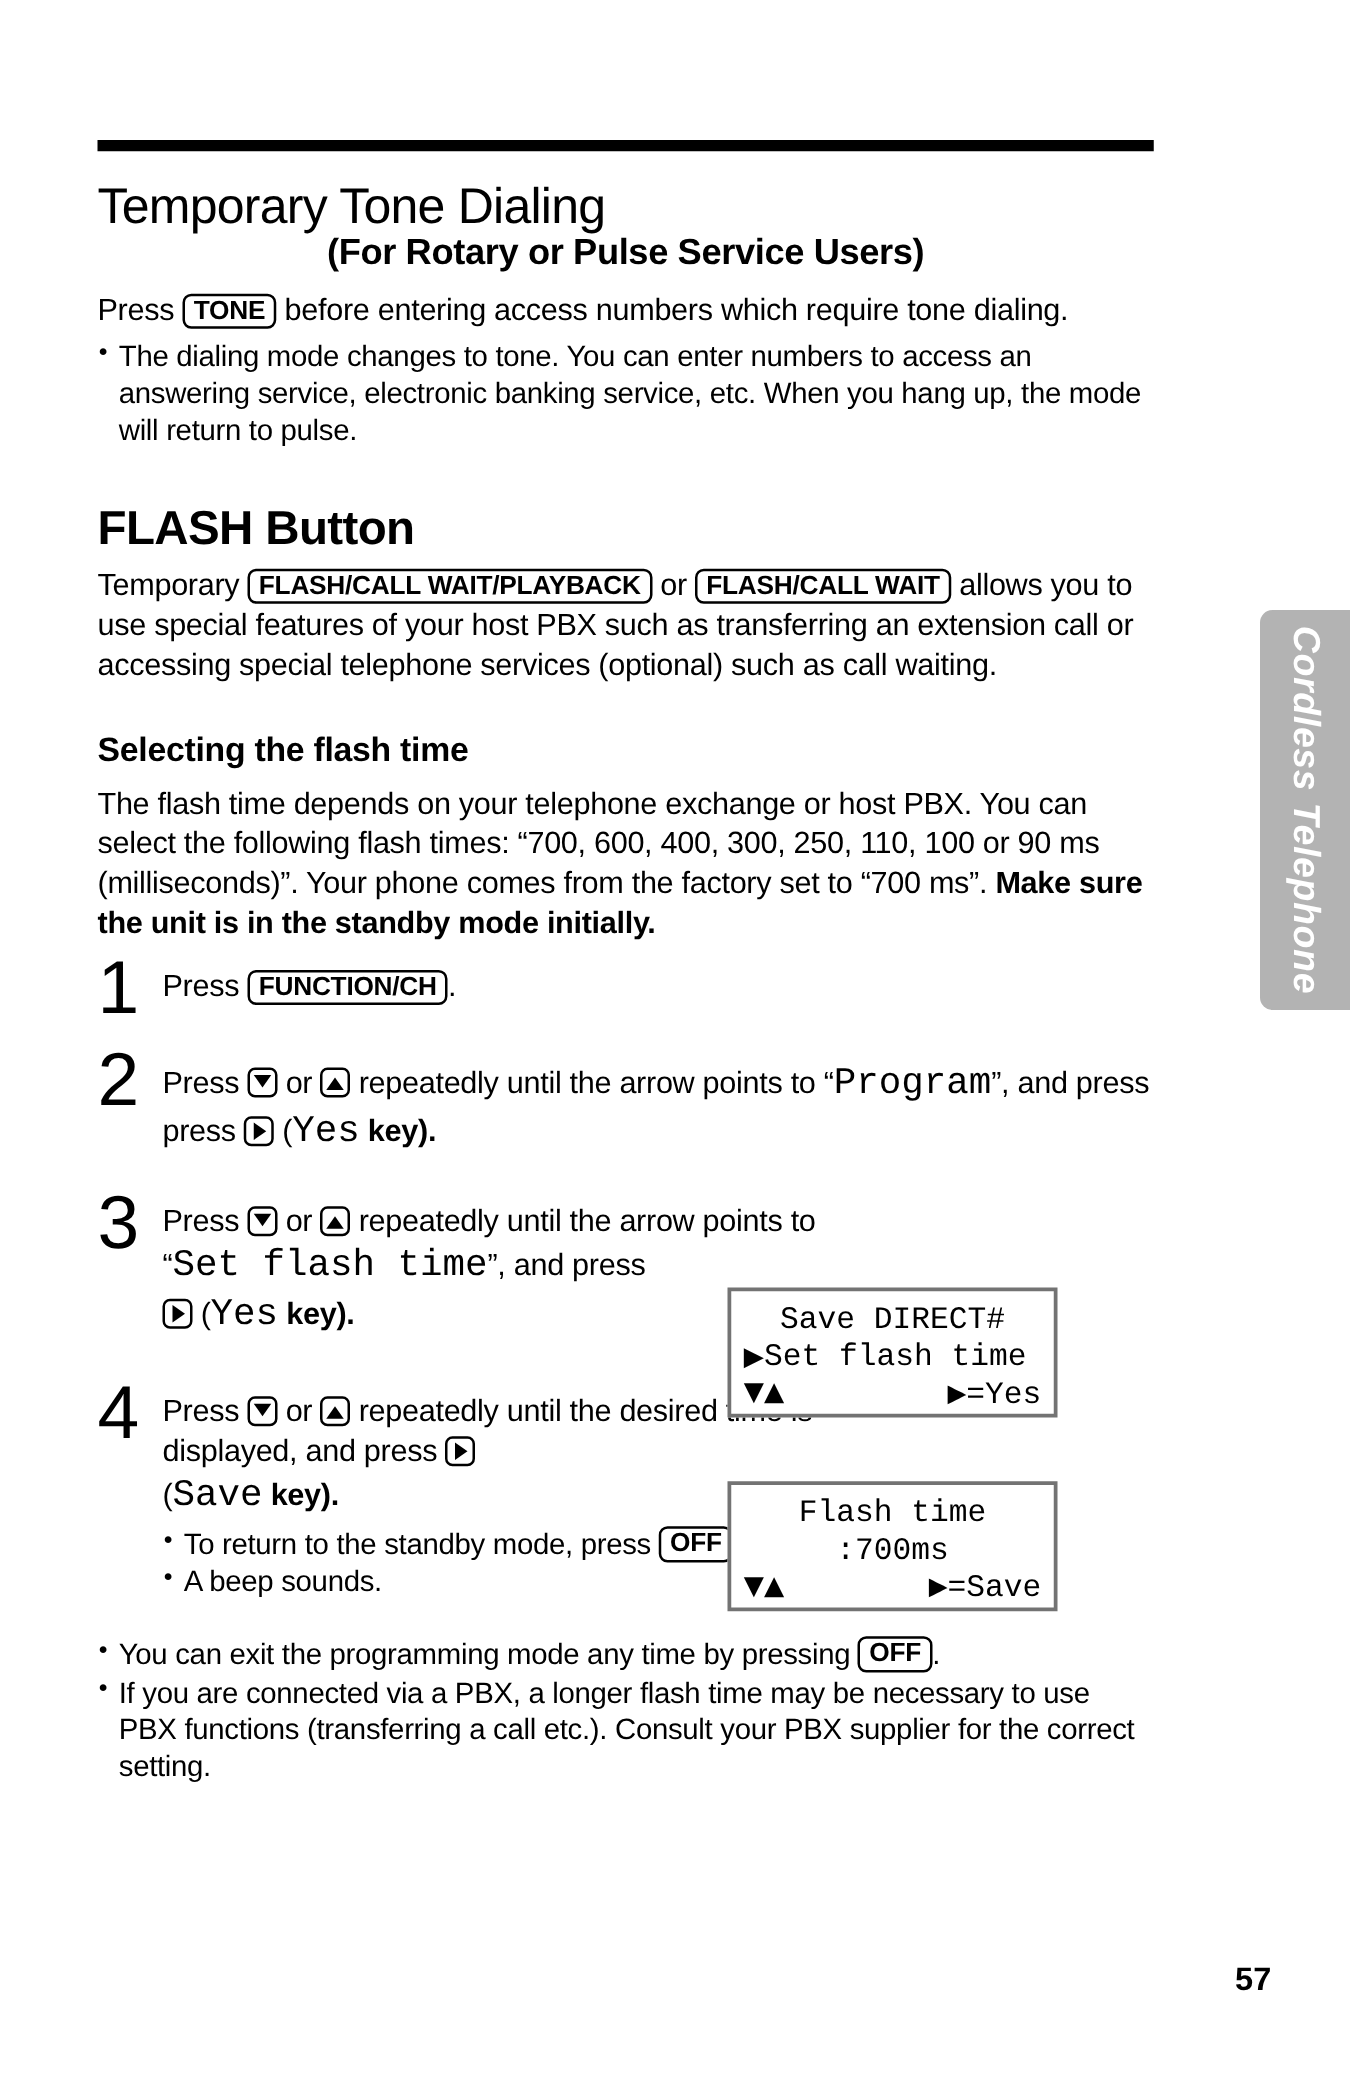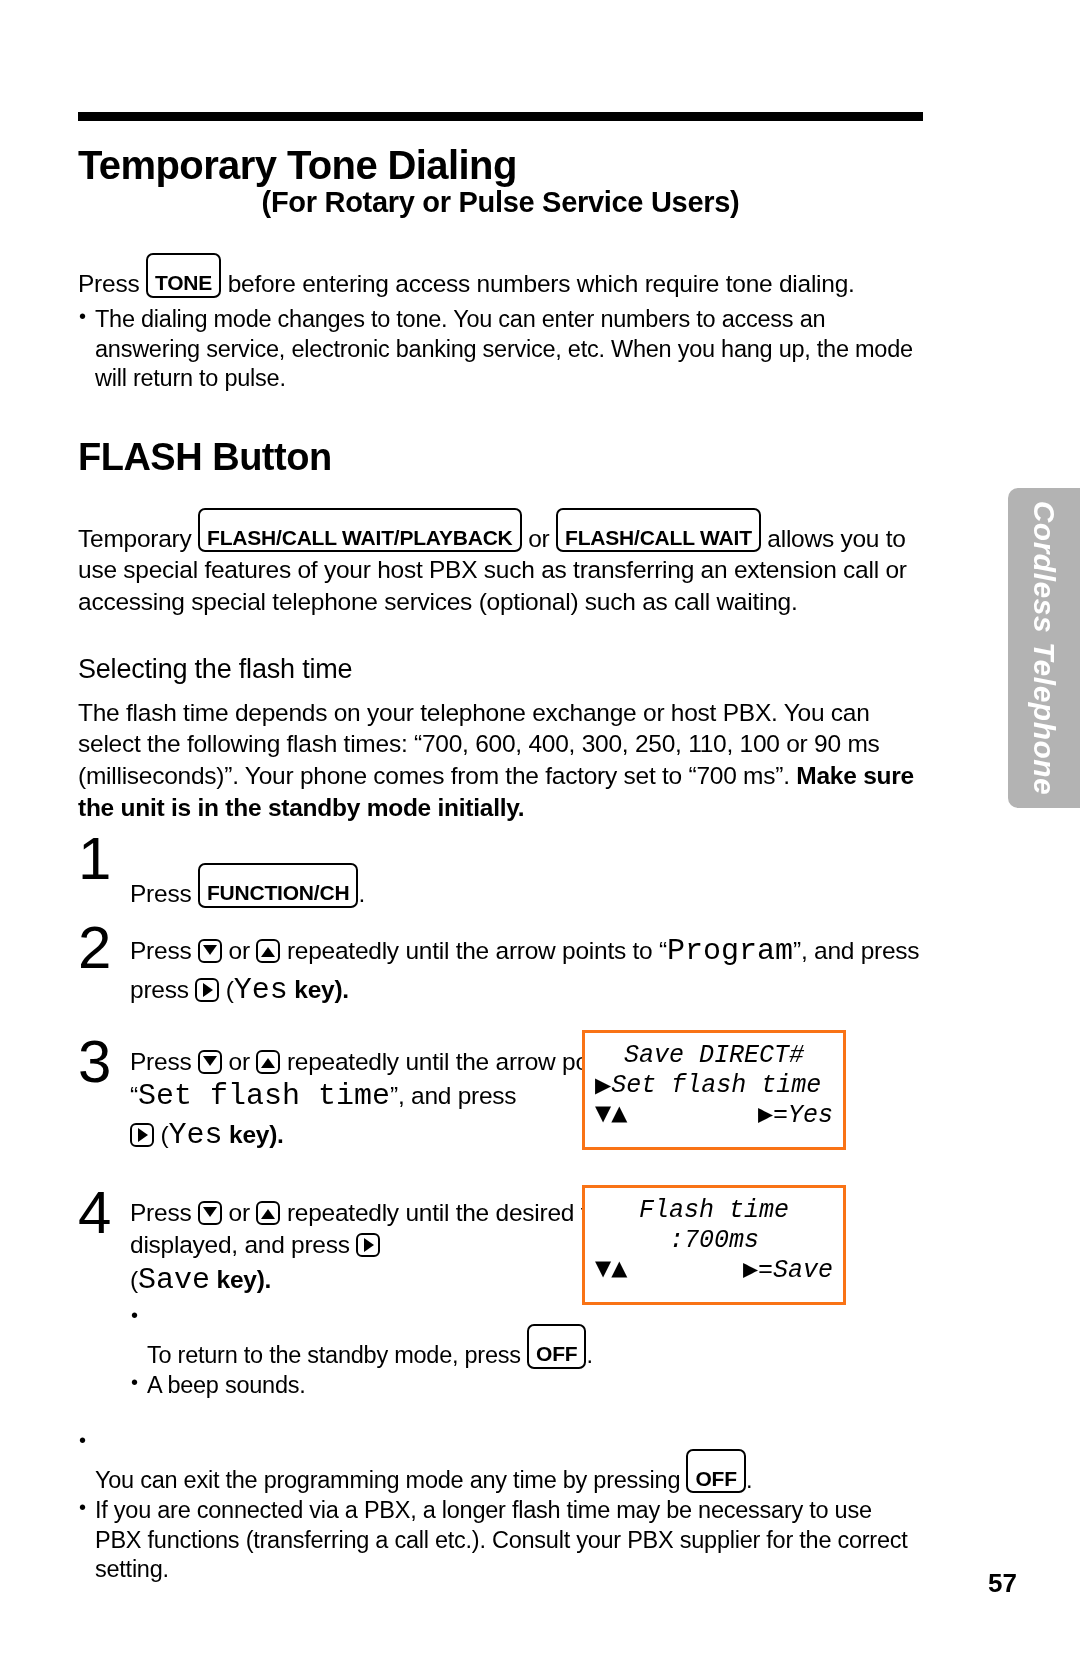--- a/index.html
+++ b/index.html
@@ -35,21 +35,21 @@
   .top-rule {
     width: 845px;
     height: 9px;
     background: #000;
     margin-bottom: 24px;
   }
 
   
   h1.title {
     font-size: 40px;
-    font-weight: bold;
+    font-weight: normal;
     letter-spacing: -0.6px;
     margin: 0 0 1px 0;
     line-height: 1.03;
   }
   h2.subtitle {
     font-size: 29px;
     font-weight: bold;
     letter-spacing: -0.3px;
     margin: 0 0 14px 0;
     line-height: 1.1;
@@ -57,21 +57,21 @@
   }
   h1.section {
     font-size: 38px;
     font-weight: bold;
     letter-spacing: -0.5px;
     margin: 44px 0 10px 0;
     line-height: 1.05;
   }
   h3.subsection {
     font-size: 27px;
-    font-weight: normal;
+    font-weight: bold;
     letter-spacing: -0.2px;
     margin: 38px 0 12px 0;
     line-height: 1.1;
   }
 
   
   p.body {
     font-size: 24.5px;
     line-height: 1.29;
     margin: 0 0 6px 0;
@@ -97,28 +97,27 @@
     left: 1px;
     top: -1px;
     font-size: 20px;
   }
 
   
   .key {
     display: inline-block;
     border: 2.2px solid #000;
     border-radius: 7px;
-    padding: 16px 7px 1px 7px;
+    padding: 0px 7px 1px 7px;
     font-weight: bold;
     font-size: 21px;
     line-height: 1.12;
     letter-spacing: -0.2px;
     vertical-align: 1.5px;
     white-space: nowrap;
-    margin-top: 20px;
   }
 
   
   .arrowkey {
     display: inline-block;
     border: 2.2px solid #000;
     border-radius: 6px;
     width: 24px;
     height: 24px;
     vertical-align: -4px;
@@ -193,28 +192,27 @@
     font-size: 23.5px;
   }
 
   
   .step.narrow .step-body { width: 540px; }
 
   
   .lcd {
     position: absolute;
     width: 264px;
-    border: 3px solid #f97316;
+    border: 3px solid #737373;
     background: #fff;
     box-sizing: border-box;
     font-family: "Liberation Mono", monospace;
     font-size: 25px;
     line-height: 1.2;
-    padding: 8px 10px 16px 10px;
-    font-style: italic;
+    padding: 8px 10px 0 10px;
   }
   .lcd .row {
     white-space: pre;
     height: 30px;
     position: relative;
   }
   .lcd .row.center { text-align: center; }
   .lcd .row.rightal { text-align: center; }
   .lcd .row .left-cell {
     position: absolute;

